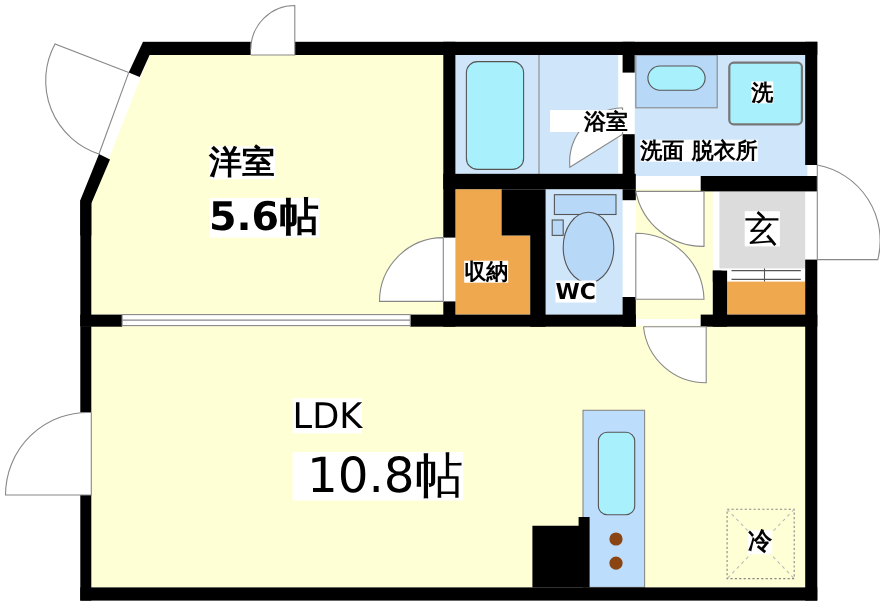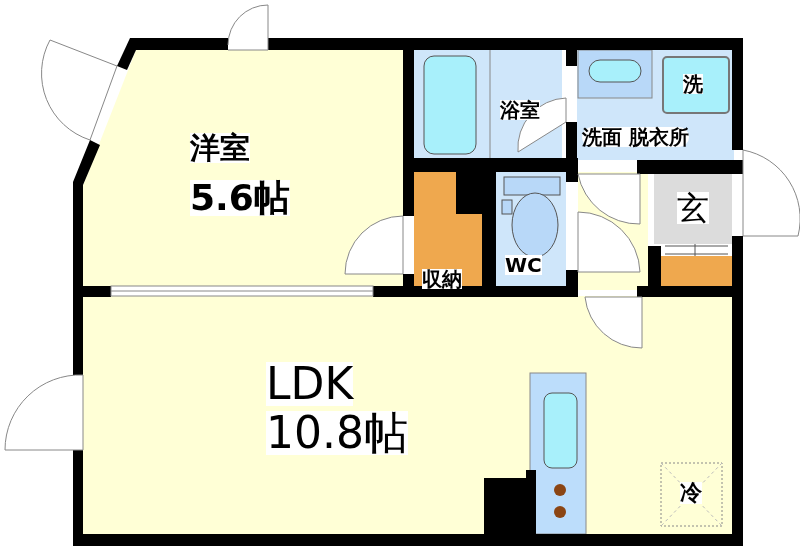--- a/index.html
+++ b/index.html
@@ -97,21 +97,21 @@
     <path d="M585,297 L642,297 L642,348 A57,57 0 0 1 585,297" fill="#fff"></path>
     <path d="M743,150 L743,236 L798,236 A70,70 0 0 0 743,150" fill="#fff"></path>
   </g>
 
   <rect x="111" y="286" width="262" height="10" fill="#fff" stroke="#888" stroke-width="1"></rect>
   <line x1="111" y1="291" x2="373" y2="291" stroke="#888" stroke-width="1"></line>
 </svg>
 
 <div class="lbl" style="left:190px;top:133px;font-size:30px;">洋室</div>
 <div class="lbl" style="left:190px;top:180px;font-size:36px;">5.6帖</div>
-<div class="lbl" style="left:266px;top:362px;font-size:44px;font-weight:normal;">LDK</div>
-<div class="lbl" style="left:266px;top:411px;font-size:44px;font-weight:normal;">10.8帖</div>
-<div class="lbl" style="left:500px;top:100px;font-size:20px;">浴室</div>
-<div class="lbl" style="left:582px;top:127px;font-size:20px;border-radius:10px;">洗面 脱衣所</div>
+<div class="lbl" style="left:266px;top:362px;font-size:32px;font-weight:normal;">LDK</div>
+<div class="lbl" style="left:266px;top:411px;font-size:44px;font-weight:normal;padding-left:13px;">10.8帖</div>
+<div class="lbl" style="left:500px;top:100px;font-size:20px;padding-left:31px;">浴室</div>
+<div class="lbl" style="left:582px;top:127px;font-size:20px;">洗面 脱衣所</div>
 <div class="lbl" style="left:683px;top:74px;font-size:20px;">洗</div>
-<div class="lbl" style="left:422px;top:237px;font-size:20px;margin-top:32px;">収納</div>
+<div class="lbl" style="left:422px;top:237px;font-size:20px;">収納</div>
 <div class="lbl" style="left:505px;top:255px;font-size:20px;">WC</div>
 <div class="lbl" style="left:677px;top:192px;font-size:32px;font-weight:normal;">玄</div>
 <div class="lbl" style="left:680px;top:482px;font-size:22px;">冷</div>
 
 </body></html>

